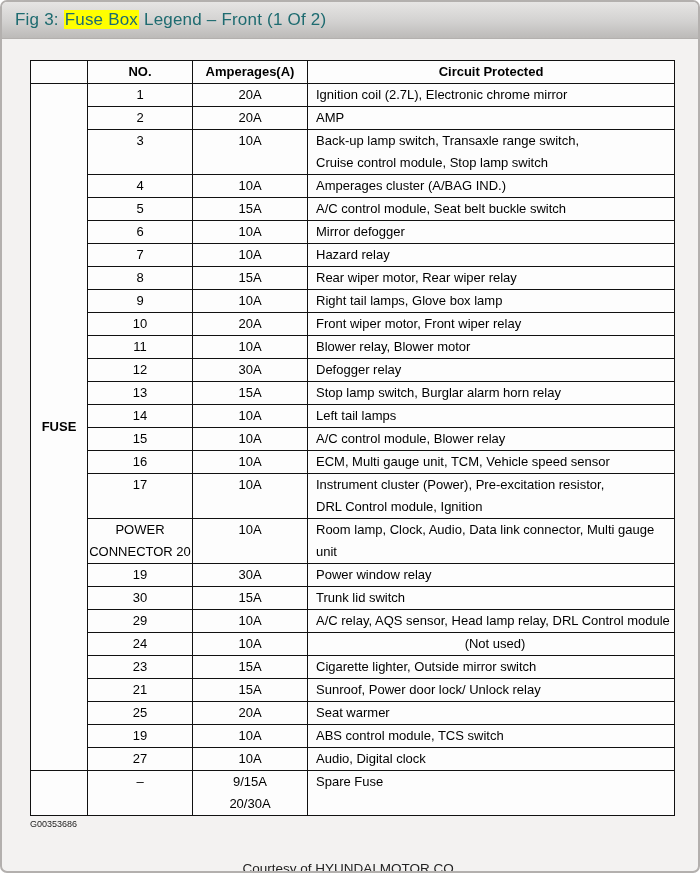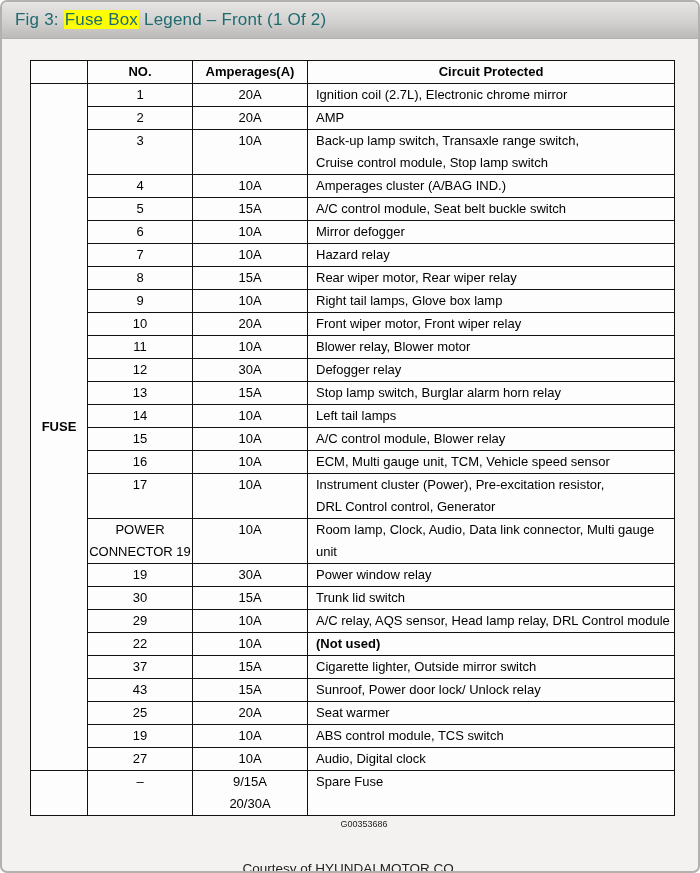--- a/index.html
+++ b/index.html
@@ -43,23 +43,23 @@
     font-size:13px;
     line-height:22px;
     padding:0;
     overflow:hidden;
   }
   th { font-weight:bold; text-align:center; height:21px; }
   td { vertical-align:top; color:#000; }
   td.no-cell, td.amp-cell { text-align:center; }
   td.circuit-cell { padding-left:8px; }
   td.group-cell { vertical-align:middle; text-align:center; font-weight:bold; }
-  td.bold-circuit { font-weight:bold; }
-
-  .fig-code { font-size:9px; color:#222; margin:3px 0 12px 28px;text-align:center; }
+  td.bold-circuit { font-weight:normal;text-align:center; }
+
+  .fig-code { font-size:9px; color:#222; margin:3px 0 12px 28px; }
   .courtesy { text-align:center; font-size:13.5px; color:#222; margin-top:32px; }
 </style>
 </head>
 <body>
 
 <div class="page">
 
   <div class="title-bar">
     <span class="title-text"><span>Fig 3: </span><span class="hl">Fuse Box</span><span> Legend – Front (1 Of 2)</span></span>
   </div>
@@ -260,27 +260,27 @@
         </tr>
         <tr>
           <td class="no-cell">
             <div>17</div>
           </td>
           <td class="amp-cell">
             <div>10A</div>
           </td>
           <td class="circuit-cell">
             <div>Instrument cluster (Power), Pre-excitation resistor,</div>
-            <div>DRL Control control, Generator</div>
+            <div>DRL Control module, Ignition</div>
           </td>
         </tr>
         <tr>
           <td class="no-cell">
             <div>POWER</div>
-            <div>CONNECTOR 19</div>
+            <div>CONNECTOR 20</div>
           </td>
           <td class="amp-cell">
             <div>10A</div>
           </td>
           <td class="circuit-cell">
             <div>Room lamp, Clock, Audio, Data link connector, Multi gauge unit</div>
           </td>
         </tr>
         <tr>
           <td class="no-cell">
@@ -310,43 +310,43 @@
           </td>
           <td class="amp-cell">
             <div>10A</div>
           </td>
           <td class="circuit-cell">
             <div>A/C relay, AQS sensor, Head lamp relay, DRL Control module</div>
           </td>
         </tr>
         <tr>
           <td class="no-cell">
-            <div>22</div>
+            <div>24</div>
           </td>
           <td class="amp-cell">
             <div>10A</div>
           </td>
           <td class="circuit-cell bold-circuit">
             <div>(Not used)</div>
           </td>
         </tr>
         <tr>
           <td class="no-cell">
-            <div>37</div>
+            <div>23</div>
           </td>
           <td class="amp-cell">
             <div>15A</div>
           </td>
           <td class="circuit-cell">
             <div>Cigarette lighter, Outside mirror switch</div>
           </td>
         </tr>
         <tr>
           <td class="no-cell">
-            <div>43</div>
+            <div>21</div>
           </td>
           <td class="amp-cell">
             <div>15A</div>
           </td>
           <td class="circuit-cell">
             <div>Sunroof, Power door lock/ Unlock relay</div>
           </td>
         </tr>
         <tr>
           <td class="no-cell">

